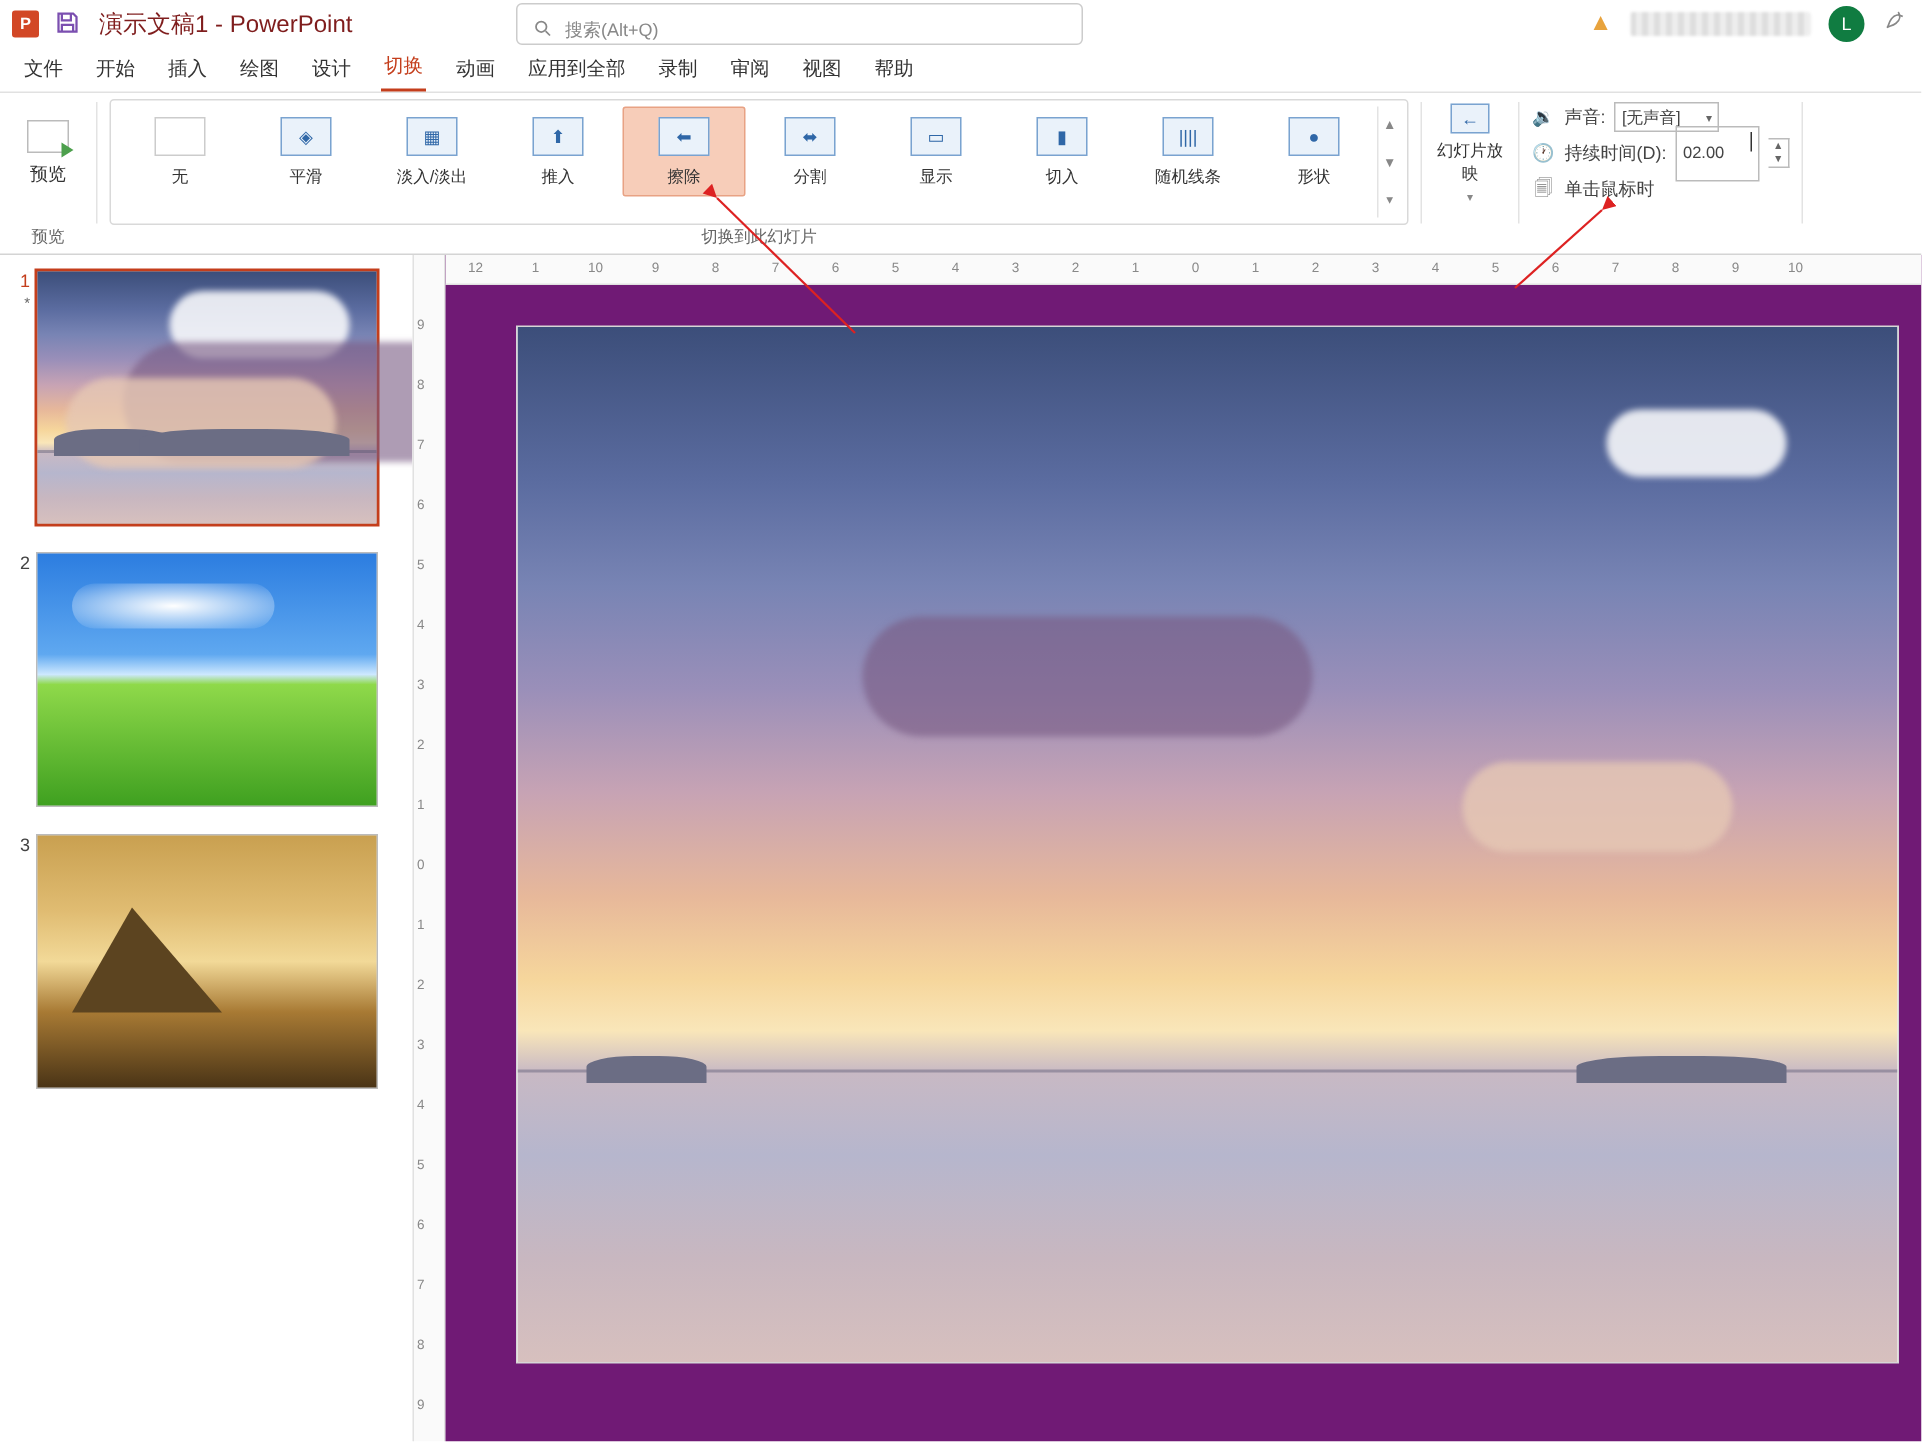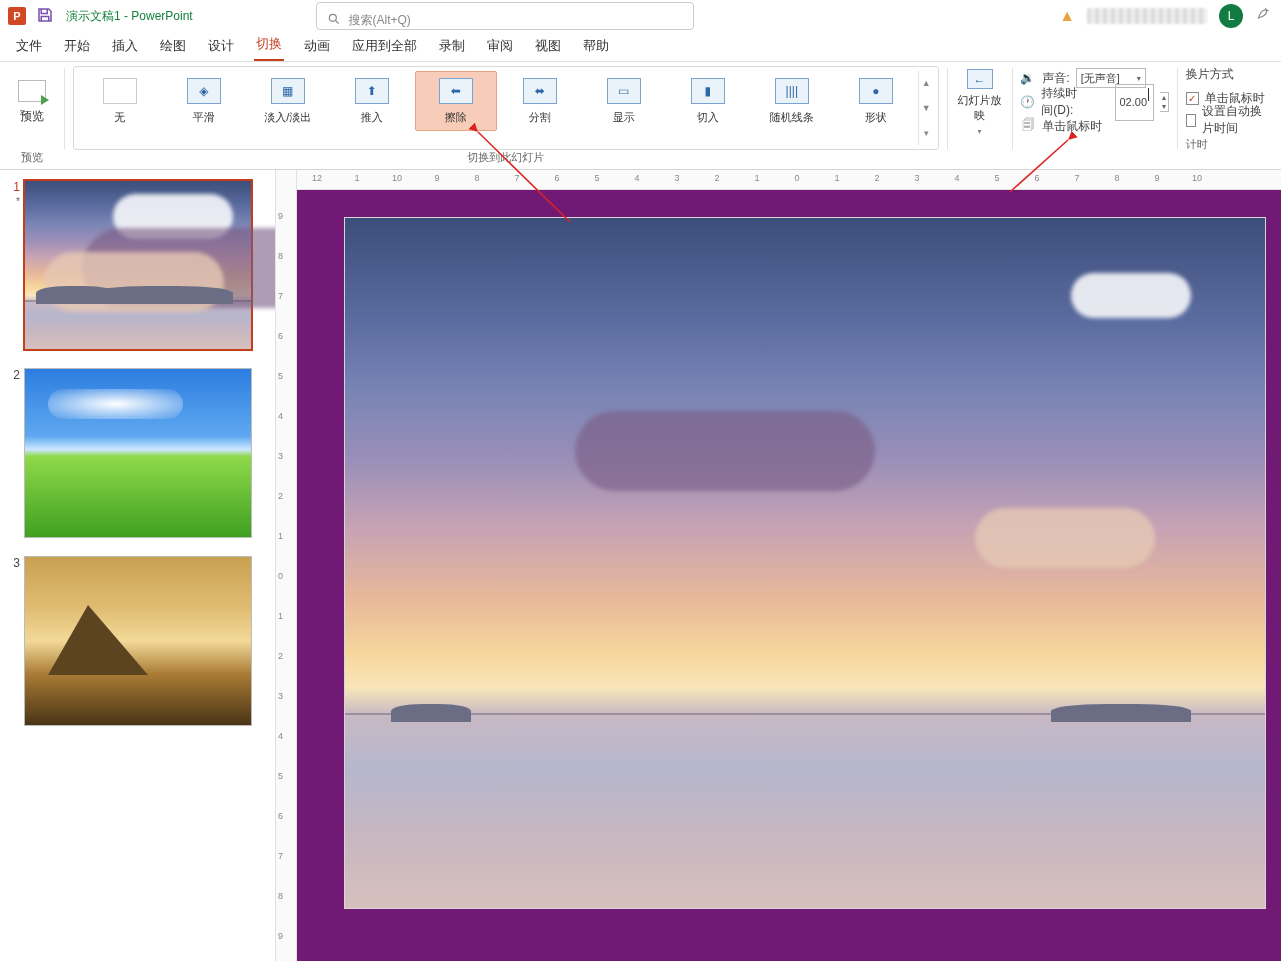--- a/index.html
+++ b/index.html
@@ -2,21 +2,21 @@
 <html><head>
 <meta charset="utf-8">
 <style>
 * { box-sizing: border-box; margin: 0; padding: 0; font-family: "Microsoft YaHei", "Segoe UI", sans-serif; }
 body { background: #fff; width: 1281px; height: 961px; overflow: hidden; font-size: 12px; color: #333; }
 
 
 .titlebar { display: flex; align-items: center; height: 32px; padding: 0 8px; background: #fff; }
 .app-icon { width: 18px; height: 18px; background: #d24726; border-radius: 2px; display: flex; align-items: center; justify-content: center; color: #fff; font-weight: bold; font-size: 11px; margin-right: 10px; }
 .save-icon svg { width: 18px; height: 18px; }
-.titlebar .title { margin-left: 12px; font-size: 12px; color: #15803d; }
+.titlebar .title { margin-left: 12px; font-size: 16px; color: #7f1d1d; }
 .search-box { margin-left: auto; margin-right: auto; width: 378px; height: 28px; border: 1px solid #ccc; border-radius: 4px; display: flex; align-items: flex-end; padding: 0 10px; color: #888; background: #fff; position: relative; left: -40px; }
 .search-box .mag { margin-right: 8px; }
 .titlebar-right { display: flex; align-items: center; gap: 12px; margin-left: auto; }
 .warn-icon { color: #e8a33d; font-size: 16px; }
 .user-blur { width: 120px; height: 16px; background: repeating-linear-gradient(90deg,#ddd,#ddd 4px,#eee 4px,#eee 8px); filter: blur(1px); border-radius: 2px; }
 .avatar { width: 24px; height: 24px; border-radius: 50%; background: #107c41; color: #fff; display: flex; align-items: center; justify-content: center; font-size: 12px; }
 .pen-icon { color: #888; font-size: 16px; }
 
 
 .menubar { display: flex; align-items: flex-end; height: 30px; padding: 0 14px; gap: 18px; border-bottom: 1px solid #e1e1e1; font-size: 13px; }
@@ -43,21 +43,21 @@
 .gallery-arrows div { flex: 1; display: flex; align-items: center; justify-content: center; color: #888; font-size: 9px; cursor: pointer; }
 
 .effect-opts { display: flex; flex-direction: column; align-items: center; justify-content: center; width: 54px; height: 72px; }
 .effect-opts .eo-icon { width: 26px; height: 20px; border: 1px solid #7aa3d0; background: #eaf2fa; display:flex; align-items:center; justify-content:center; color:#2f67a7; }
 .effect-opts span { margin-top: 4px; font-size: 11px; text-align: center; }
 
 .timing-panel { padding: 4px 8px; font-size: 12px; color: #444; }
 .timing-row { display: flex; align-items: center; height: 24px; gap: 6px; }
 .timing-row .icn { width: 16px; text-align: center; color: #777; }
 .sound-select { width: 70px; height: 20px; border: 1px solid #bbb; font-size: 11px; padding: 0 4px; display: flex; align-items: center; justify-content: space-between; }
-.duration-input { width: 56px; height: 37px; border: 1px solid #bbb; font-size: 11px; padding: 0 4px; display: flex; align-items: center; position: relative; margin-left: 24px; }
+.duration-input { width: 56px; height: 37px; border: 1px solid #bbb; font-size: 11px; padding: 0 4px; display: flex; align-items: center; position: relative; }
 .spinner { width: 14px; height: 20px; border: 1px solid #bbb; border-left: none; display: flex; flex-direction: column; }
 .spinner div { flex: 1; display: flex; align-items: center; justify-content: center; font-size: 7px; color: #666; cursor: pointer; }
 
 .advance-panel { padding: 4px 8px; font-size: 12px; color: #444; }
 .advance-title { font-size: 12px; margin-bottom: 4px; }
 .checkrow { display: flex; align-items: center; height: 22px; gap: 6px; }
 .checkbox { width: 13px; height: 13px; border: 1px solid #888; display: flex; align-items: center; justify-content: center; color: #c43e1c; font-size: 10px; }
 
 
 .anno-svg { position: absolute; top: 62px; left: 0; width: 1281px; height: 200px; pointer-events: none; z-index: 50; }
@@ -247,32 +247,20 @@
         <div>▼</div>
       </div>
     </div>
     <div class="timing-row">
       <span class="icn">🗐</span>
       <span>单击鼠标时</span>
     </div>
   </div>
   <div class="group-sep"></div>
 
-  <div class="advance-panel">
-    <div class="advance-title">换片方式</div>
-    <div class="checkrow">
-      <div class="checkbox">✓</div>
-      <span>单击鼠标时</span>
-    </div>
-    <div class="checkrow">
-      <div class="checkbox"></div>
-      <span>设置自动换片时间</span>
-    </div>
-    <div class="ribbon-label" style="text-align:left;margin-top:6px;">计时</div>
-  </div>
 </div>
 
 <svg class="anno-svg">
   <defs>
       <marker id="ah" markerWidth="8" markerHeight="8" refX="6" refY="3" orient="auto">
         <path d="M0,0 L6,3 L0,6 Z" fill="#d22"></path>
       </marker>
     </defs>
   <line x1="478" y1="70" x2="570" y2="160" stroke="#d22" stroke-width="1.5" marker-start="url(#ah)"></line>
   <line x1="1068" y1="78" x2="1010" y2="130" stroke="#d22" stroke-width="1.5" marker-start="url(#ah)"></line>

